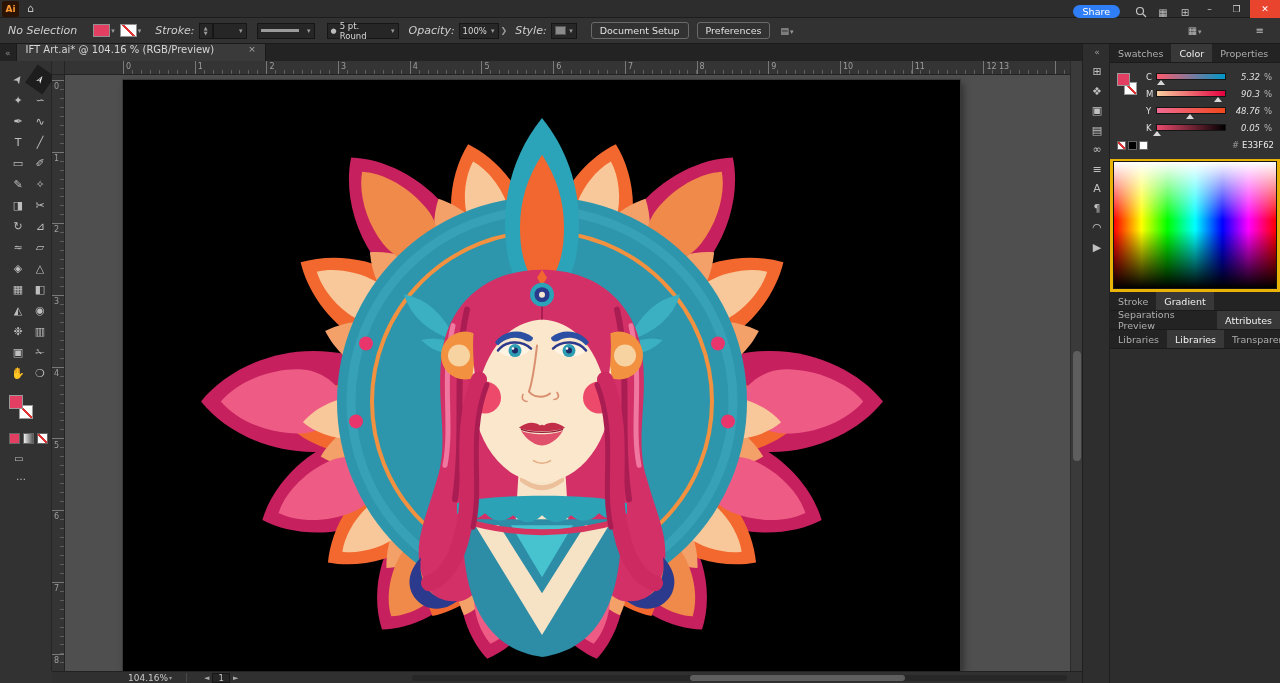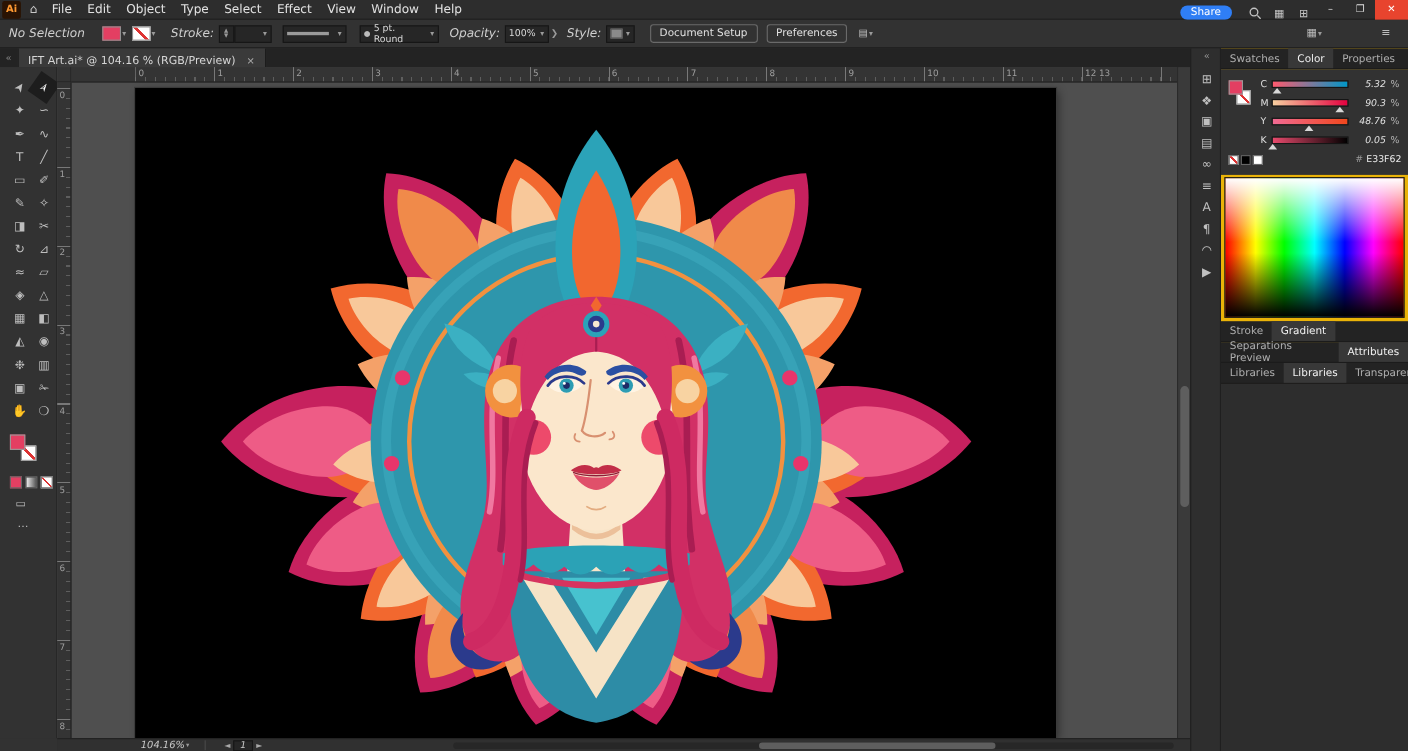--- a/index.html
+++ b/index.html
@@ -28,21 +28,21 @@
   .dd::after{content:"▾";color:#9a9a9a;font-size:7px;margin-left:auto;padding-left:3px;}
   .tiny-caret{color:#9a9a9a;font-size:7px;margin-left:1px;}
   .stepper{width:14px;height:16px;background:#262626;border:1px solid #161616;display:flex;flex-direction:column;align-items:center;justify-content:center;color:#9a9a9a;font-size:5px;line-height:5px;}
   .cb-btn{border:1px solid #6a6a6a;border-radius:3px;background:transparent;color:#e0e0e0;font-size:9.5px;padding:2px 8px;height:17px;line-height:11px;}
   #brush-bar{width:38px;height:3px;background:#9a9a9a;margin-right:4px;}
   .mini-swatch{width:12px;height:9px;background:#8a8a8a;border:1px solid #555;}
 
   
   #tabbar{position:absolute;left:0;top:44px;width:1280px;height:17px;background:#232323;display:flex;align-items:center;}
   #tab-scroll-left{color:#8a8a8a;font-size:9px;padding:0 5px;}
-  #doc-tab{height:17px;background:#3a3a3a;border-right:1px solid #1a1a1a;border-left:1px solid #1a1a1a;display:flex;align-items:flex-end;padding:0 9px;font-size:10px;color:#d6d6d6;}
+  #doc-tab{height:17px;background:#3a3a3a;border-right:1px solid #1a1a1a;border-left:1px solid #1a1a1a;display:flex;align-items:flex-start;padding:0 9px;font-size:10px;color:#d6d6d6;gap:24px;}
   #doc-tab .close{margin-left:10px;color:#a8a8a8;font-size:9px;}
 
   
   #toolbar{position:absolute;left:0;top:61px;width:52px;height:610px;background:#323232;border-right:1px solid #262626;}
   #tools-grid{position:absolute;left:7px;top:8px;width:44px;display:flex;flex-wrap:wrap;}
   .tool{width:22px;height:21px;display:flex;align-items:center;justify-content:center;color:#bebebe;font-size:11px;}
   .tool.active{background:#1d1d1d;color:#fff;}
   .tool.arrowrot{transform:rotate(-55deg);}
   #fs-widget{position:absolute;left:9px;top:334px;width:32px;height:30px;}
   #tb-fill{position:absolute;left:0;top:0;width:14px;height:14px;background:#E33F62;border:1px solid #999;z-index:2;}
@@ -68,21 +68,21 @@
   .vrnum{position:absolute;left:2px;font-size:8px;color:#9e9e9e;}
   #viewport{position:absolute;left:13px;top:14px;width:1005px;height:596px;overflow:hidden;}
   #artboard{position:absolute;left:58px;top:5px;width:837px;height:591px;background:#000;box-shadow:0 0 0 1px #3a3a3a,3px 3px 8px rgba(0,0,0,.45);}
   #artboard svg{display:block;width:100%;height:100%;}
 
   
   #vscroll{position:absolute;left:1070px;top:61px;width:12px;height:610px;background:#3a3a3a;border-left:1px solid #2a2a2a;}
   #vthumb{position:absolute;left:2px;top:290px;width:8px;height:110px;background:#5e5e5e;border-radius:4px;}
 
   
-  #statusbar{position:absolute;left:52px;top:671px;width:1030px;height:12px;background:#303030;border-top:1px solid #222;display:flex;align-items:center;font-size:9px;color:#c8c8c8;font-style:italic;}
+  #statusbar{position:absolute;left:52px;top:671px;width:1030px;height:12px;background:#303030;border-top:1px solid #222;display:flex;align-items:center;font-size:9px;color:#c8c8c8;}
   #zoom-dd{margin-left:76px;display:flex;align-items:center;}
   #zoom-dd .tiny-caret{font-size:6px;}
   #sb-div{width:1px;height:9px;background:#4a4a4a;margin:0 14px;}
   .nav-ar{color:#a8a8a8;font-size:7px;padding:0 3px;}
   #ab-field{background:#262626;border:1px solid #161616;padding:0 5px;font-size:8.5px;height:10px;line-height:9px;}
   #hscroll-track{position:absolute;left:360px;top:3px;width:655px;height:6px;background:#272727;border-radius:3px;}
   #hscroll-thumb{position:absolute;left:278px;top:0;width:215px;height:6px;background:#5e5e5e;border-radius:3px;}
 
   
   #panelstrip{position:absolute;left:1082px;top:44px;width:28px;height:639px;background:#2e2e2e;border-left:1px solid #1f1f1f;border-right:1px solid #1f1f1f;}
@@ -122,31 +122,20 @@
   #dock-filler{flex:1;background:#2d2d2d;}
 </style>
 </head>
 <body>
 
 <div id="app">
 
   <div id="menubar">
     <div id="app-logo">Ai</div>
     <span id="home-icon">⌂</span>
-    <div id="menu-items" style="display:flex;">
-        <span class="menu-item">File</span>
-        <span class="menu-item">Edit</span>
-        <span class="menu-item">Object</span>
-        <span class="menu-item">Type</span>
-        <span class="menu-item">Select</span>
-        <span class="menu-item">Effect</span>
-        <span class="menu-item">View</span>
-        <span class="menu-item">Window</span>
-        <span class="menu-item">Help</span>
-      </div>
     <div id="menubar-right">
       <span id="share-btn">Share</span>
       <span id="search-icon">
         <svg width="12" height="12" viewBox="0 0 12 12">
             <circle cx="5" cy="5" r="3.5" fill="none" stroke="#c4c4c4" stroke-width="1.2"></circle>
             <line x1="8" y1="8" x2="11" y2="11" stroke="#c4c4c4" stroke-width="1.2"></line>
           </svg>
       </span>
       <span class="mb-ic">▦</span>
       <span class="mb-ic">⊞</span>

